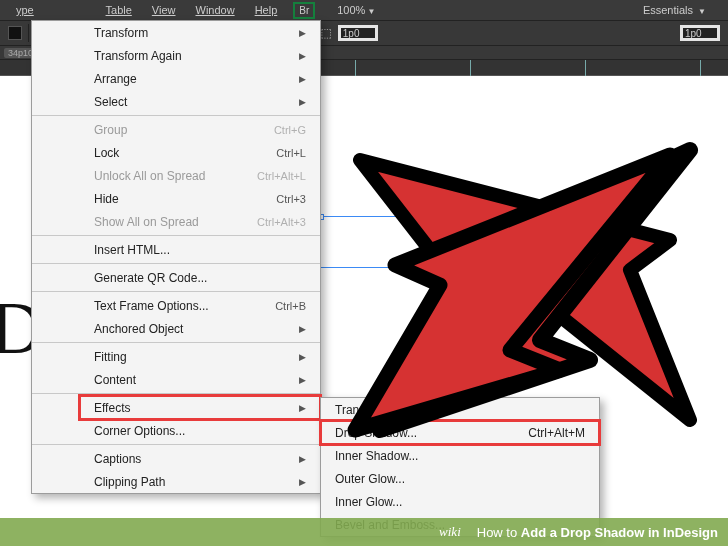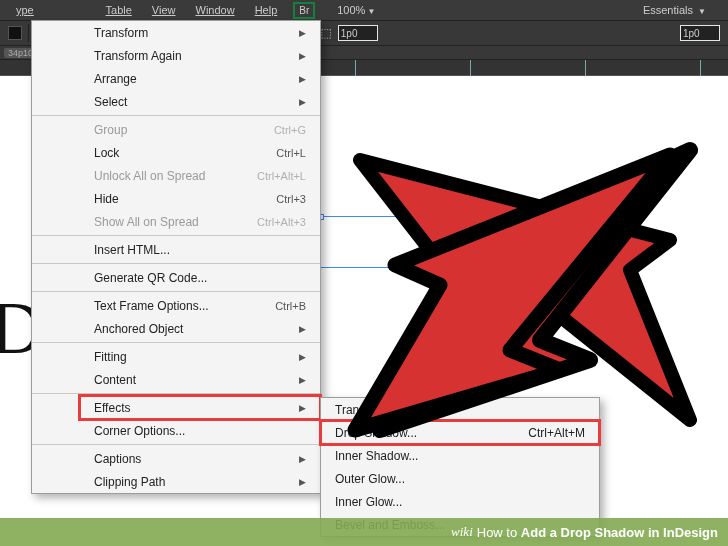--- a/index.html
+++ b/index.html
@@ -9,21 +9,21 @@
 .menubar .mbi { padding: 2px 8px; cursor: default; text-decoration: underline; }
 .menubar .mbi.sel { background: #a21caf; color: #fff; margin-top: 37px; }
 .menubar .zoom { color: #ccc; margin-left: 4px; }
 .menubar .chev { font-size: 8px; margin-left: 2px; }
 .menubar .br-badge { border: 2px solid #15803d; padding: 1px 4px; font-size: 10px; margin-left: 4px; }
 .menubar .essentials { margin-left: auto; margin-right: 22px; color: #ccc; }
 
 .toolbar { height: 26px; background: #383838; border-top: 1px solid #222; border-bottom: 1px solid #222; display: flex; align-items: center; color: #bbb; font-size: 10px; padding-left: 8px; gap: 6px; }
 .toolbar .tsep { width: 1px; height: 18px; background: #222; }
 .toolbar .tool-sw { width: 14px; height: 14px; background: #111; border: 1px solid #555; }
-.toolbar .num-in { width: 40px; height: 16px; background: #222; color: #ccc; border: 1px solid #e5e5e5; font-size: 10px; padding: 0 2px; }
+.toolbar .num-in { width: 40px; height: 16px; background: #222; color: #ccc; border: 3px solid #e5e5e5; font-size: 10px; padding: 0 2px; }
 .toolbar .P { font-family: serif; font-style: italic; font-size: 18px; color: #aaa; }
 .toolbar .ico { width: 16px; height: 16px; background: #2d2d2d; border: 1px solid #555; }
 
 .infobar { height: 14px; background: #383838; border-bottom: 1px solid #222; display: flex; align-items: center; font-size: 9px; color: #aaa; padding-left: 4px; gap: 4px; }
 .infobar .tab { background: #555; padding: 0 4px; border-radius: 2px; }
 
 .rulerbar { height: 16px; background: #333; border-bottom: 1px solid #555; position: relative; }
 .ruler-tick { position: absolute; top: 0; height: 16px; border-left: 1px solid #7aa; }
 
 .canvas { position: absolute; top: 76px; left: 0; right: 0; bottom: 0; background: #fff; }
@@ -47,21 +47,21 @@
 .menu .row.hl::after { content: ""; position: absolute; left: -2px; right: -2px; top: -2px; bottom: -2px; border: 3px solid #e83b3b; pointer-events: none; }
 
 
 .submenu { position: absolute; left: 320px; top: 397px; width: 280px; background: #f4f4f4; border: 1px solid #9c9c9c; box-shadow: 4px 4px 8px rgba(0,0,0,.3); font-size: 12px; color: #222; }
 .submenu .row { display: flex; justify-content: space-between; padding: 5px 14px; height: 23px; }
 .submenu .row.hl::after { content: ""; position: absolute; left: -2px; right: -2px; top: -2px; bottom: -2px; border: 3px solid #e83b3b; pointer-events: none; }
 .submenu .row.hl { position: relative; }
 
 
 .banner { position: absolute; left: 0; right: 0; bottom: 0; height: 28px; background: rgba(130,170,80,.9); display: flex; align-items: center; justify-content: flex-end; padding: 0 10px; font-size: 13px; color: #fff; }
-.banner .wiki { font-family: Georgia, serif; font-style: italic; margin-right: 4px; }
+.banner .wiki { font-family: Georgia, serif; font-style: italic; margin-right: 16px; }
 .banner strong { font-weight: 600; }
 
 
 .arrow-overlay { position: absolute; left: 320px; top: 130px; pointer-events: none; }
 </style>
 </head>
 <body>
 
 <div class="menubar">
   <span class="mbi">ype</span>

